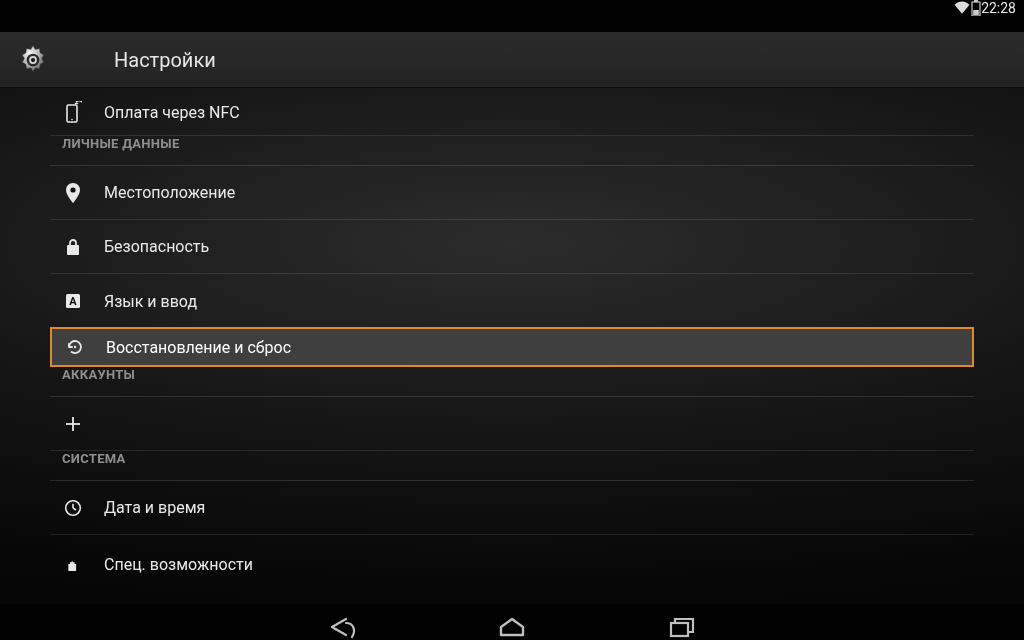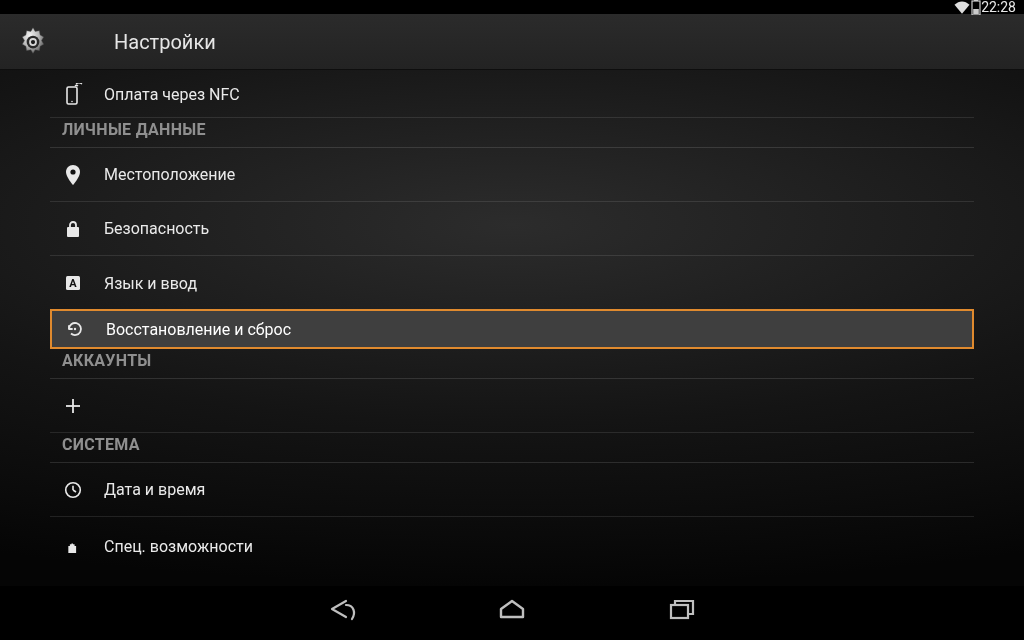--- a/index.html
+++ b/index.html
@@ -3,22 +3,22 @@
 <meta charset="utf-8">
 <style>
   * { margin: 0; padding: 0; box-sizing: border-box; }
   html, body {
     width: 1024px; height: 640px; overflow: hidden;
     background: #000; font-family: Roboto, "Helvetica Neue", Arial, sans-serif;
     color: #e8e8e8;
   }
   
   .statusbar {
-    height: 14px; width: 100%;
-    display: flex; align-items: center; justify-content: flex-end;
+    height: 32px; width: 100%;
+    display: flex; align-items: flex-start; justify-content: flex-end;
     padding: 0 8px; background: #000; gap: 0;
     font-size: 14px; color: #e8e8e8;
   }
   .statusbar svg { display: block; }
 
   
   .header {
     height: 56px; width: 100%;
     background: linear-gradient(#2b2b2b, #232323);
     border-bottom: 1px solid #0e0e0e;
@@ -43,22 +43,22 @@
     display: flex; align-items: center; gap: 20px;
     height: 54px; padding: 0 12px;
     border-bottom: 1px solid rgba(255,255,255,0.10);
   }
   .item .icon { width: 22px; display:flex; justify-content:center; }
   .item .label { font-size: 16px; color: #eaeaea; }
   .item.first { height: 48px; border-top: none; }
   .item.first .label { padding-top: 2px; }
 
   .section {
-    height: 30px; display: flex; align-items: center;
-    padding: 0 12px 6px; font-size: 16px; font-weight: 700;
+    height: 30px; display: flex; align-items: flex-start;
+    padding: 0 12px 6px; font-size: 13px; font-weight: 700;
     color: #8f8f8f; letter-spacing: 0.3px;
     border-bottom: 1px solid rgba(255,255,255,0.12);
   }
 
   .item.selected {
     background: #3f3f3f;
     border: 2px solid #e08a2e;
     height: 40px;
     margin-top: -1px;
   }

